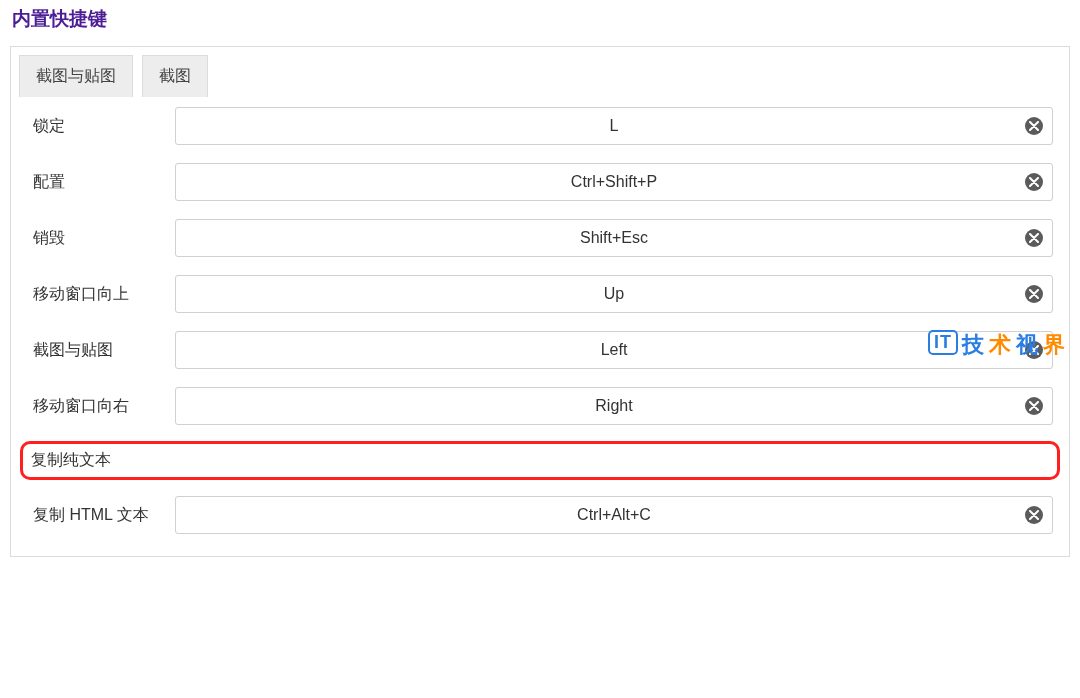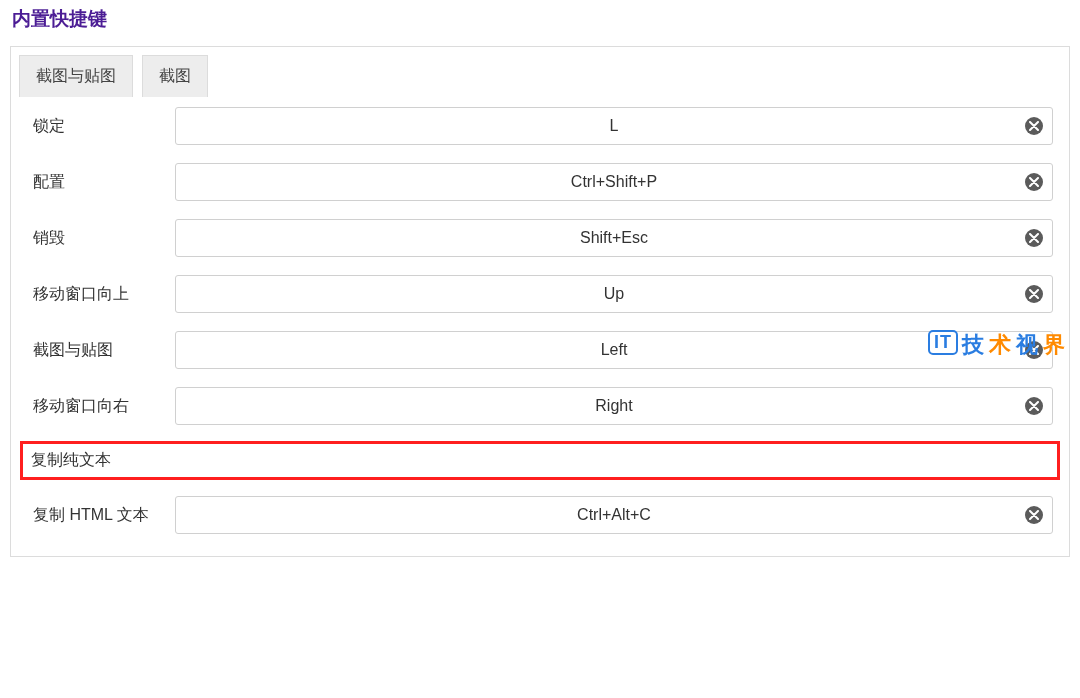--- a/index.html
+++ b/index.html
@@ -53,21 +53,21 @@
     gap: 14px;
   }
   .row {
     display: flex;
     align-items: center;
     gap: 8px;
     padding: 2px 2px;
   }
   .row.highlight {
     border: 3px solid #ff1f1f;
-    border-radius: 0;
+    border-radius: 10px;
     padding: 6px 2px;
     margin-left: -5px;
     margin-right: -5px;
   }
   .row-label {
     width: 140px;
     flex-shrink: 0;
     font-size: 16px;
     color: #333;
     padding-left: 6px;

